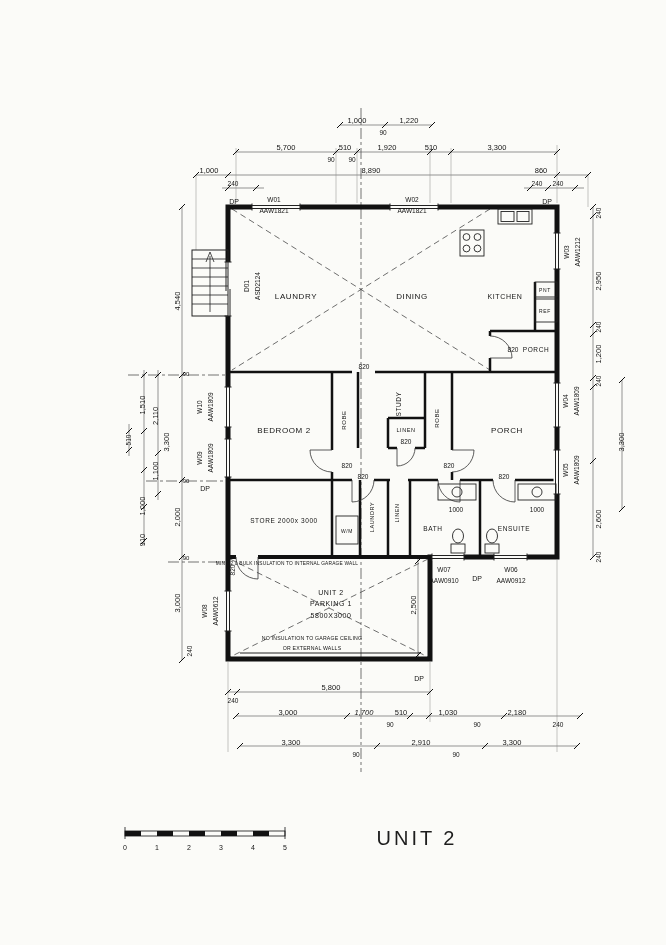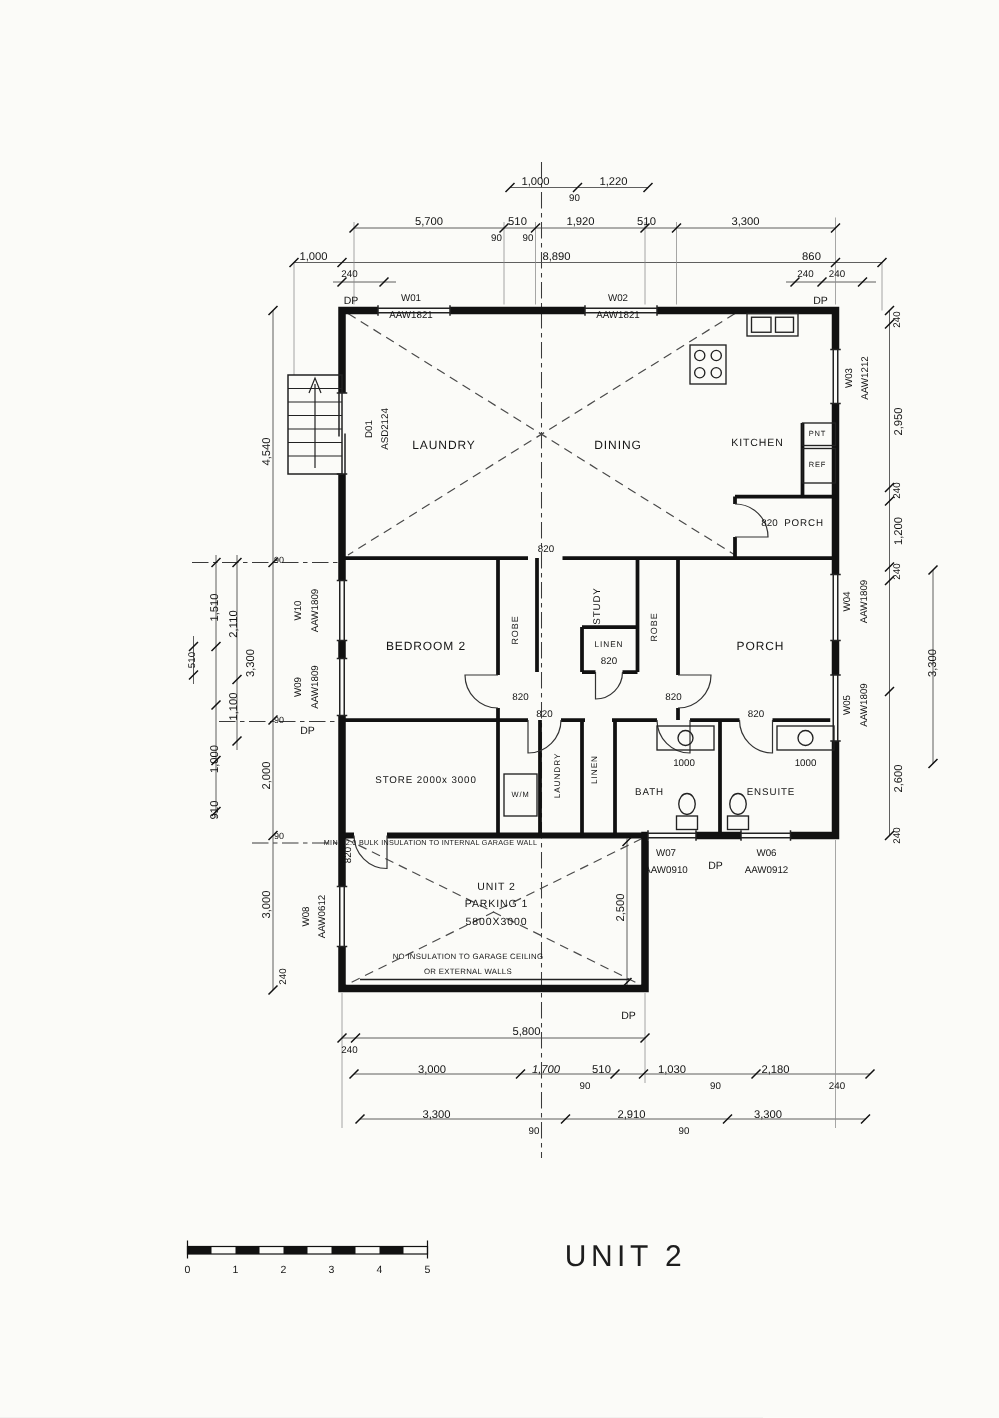--- a/index.html
+++ b/index.html
@@ -208,21 +208,21 @@
       <div class="lbl g-dim" style="left: 233px; top: 570px; font-size: 6.5px; transform: translate(-50%, -50%) rotate(-90deg);">820</div>
       <div class="lbl g-dim" style="left: 364px; top: 367px; font-size: 6.5px; transform: translate(-50%, -50%);">820</div>
       <div class="lbl g-dim" style="left: 513px; top: 350px; font-size: 6.5px; transform: translate(-50%, -50%);">820</div>
       <div class="lbl g-dim" style="left: 347px; top: 466px; font-size: 6.5px; transform: translate(-50%, -50%);">820</div>
       <div class="lbl g-dim" style="left: 449px; top: 466px; font-size: 6.5px; transform: translate(-50%, -50%);">820</div>
       <div class="lbl g-dim" style="left: 504px; top: 477px; font-size: 6.5px; transform: translate(-50%, -50%);">820</div>
       <div class="lbl g-dim" style="left: 363px; top: 477px; font-size: 6.5px; transform: translate(-50%, -50%);">820</div>
       <div class="lbl g-dim" style="left: 406px; top: 442px; font-size: 6.5px; transform: translate(-50%, -50%);">820</div>
       <div class="lbl g-dim" style="left: 456px; top: 510px; font-size: 6.5px; transform: translate(-50%, -50%);">1000</div>
       <div class="lbl g-dim" style="left: 537px; top: 510px; font-size: 6.5px; transform: translate(-50%, -50%);">1000</div>
-      <div class="lbl g-dim" style="left: 331px; top: 688px; transform: translate(-50%, -50%); margin-left: 20px;">5,800</div>
+      <div class="lbl g-dim" style="left: 331px; top: 688px; transform: translate(-50%, -50%);">5,800</div>
       <div class="lbl g-dim" style="left: 233px; top: 701px; font-size: 6.5px; transform: translate(-50%, -50%);">240</div>
       <div class="lbl g-dim" style="left: 288px; top: 713px; transform: translate(-50%, -50%);">3,000</div>
       <div class="lbl g-dim" style="left: 364px; top: 713px; transform: translate(-50%, -50%); font-style: italic;">1,700</div>
       <div class="lbl g-dim" style="left: 401px; top: 713px; transform: translate(-50%, -50%);">510</div>
       <div class="lbl g-dim" style="left: 448px; top: 713px; transform: translate(-50%, -50%);">1,030</div>
       <div class="lbl g-dim" style="left: 517px; top: 713px; transform: translate(-50%, -50%);">2,180</div>
       <div class="lbl g-dim" style="left: 390px; top: 725px; font-size: 6.5px; transform: translate(-50%, -50%);">90</div>
       <div class="lbl g-dim" style="left: 477px; top: 725px; font-size: 6.5px; transform: translate(-50%, -50%);">90</div>
       <div class="lbl g-dim" style="left: 558px; top: 725px; font-size: 6.5px; transform: translate(-50%, -50%);">240</div>
       <div class="lbl g-dim" style="left: 291px; top: 743px; transform: translate(-50%, -50%);">3,300</div>

